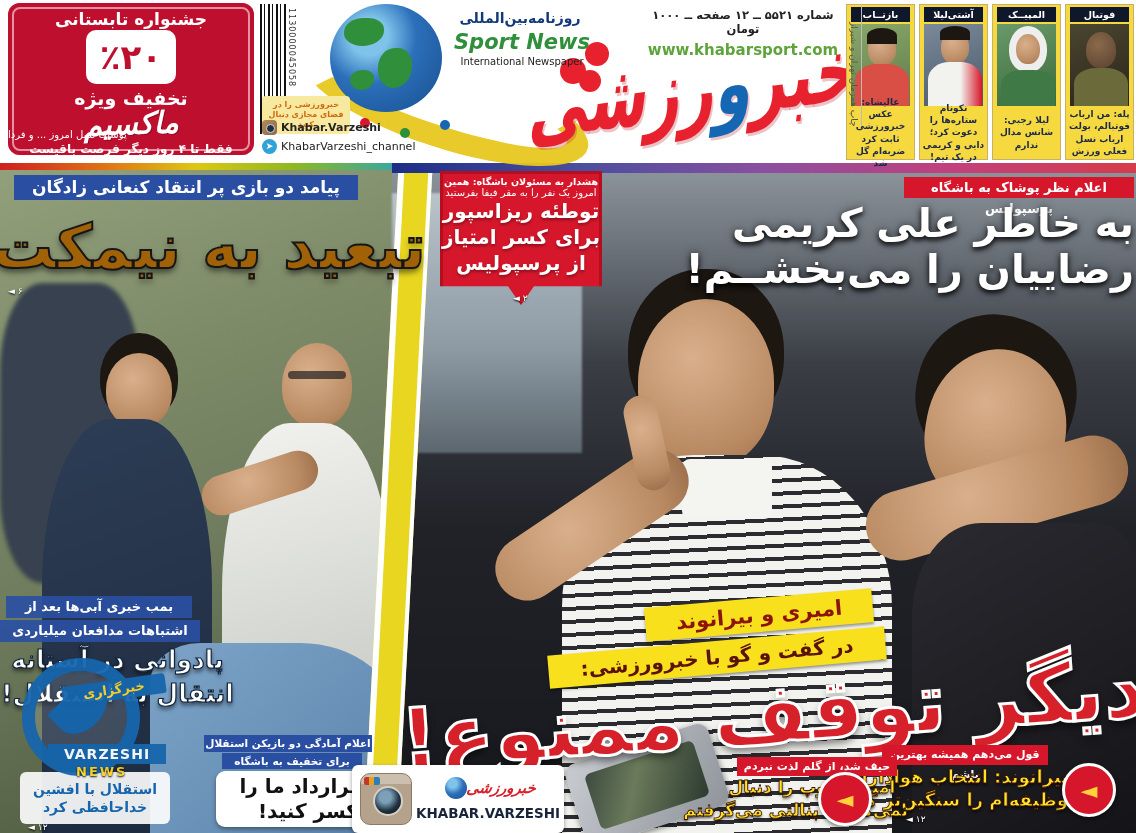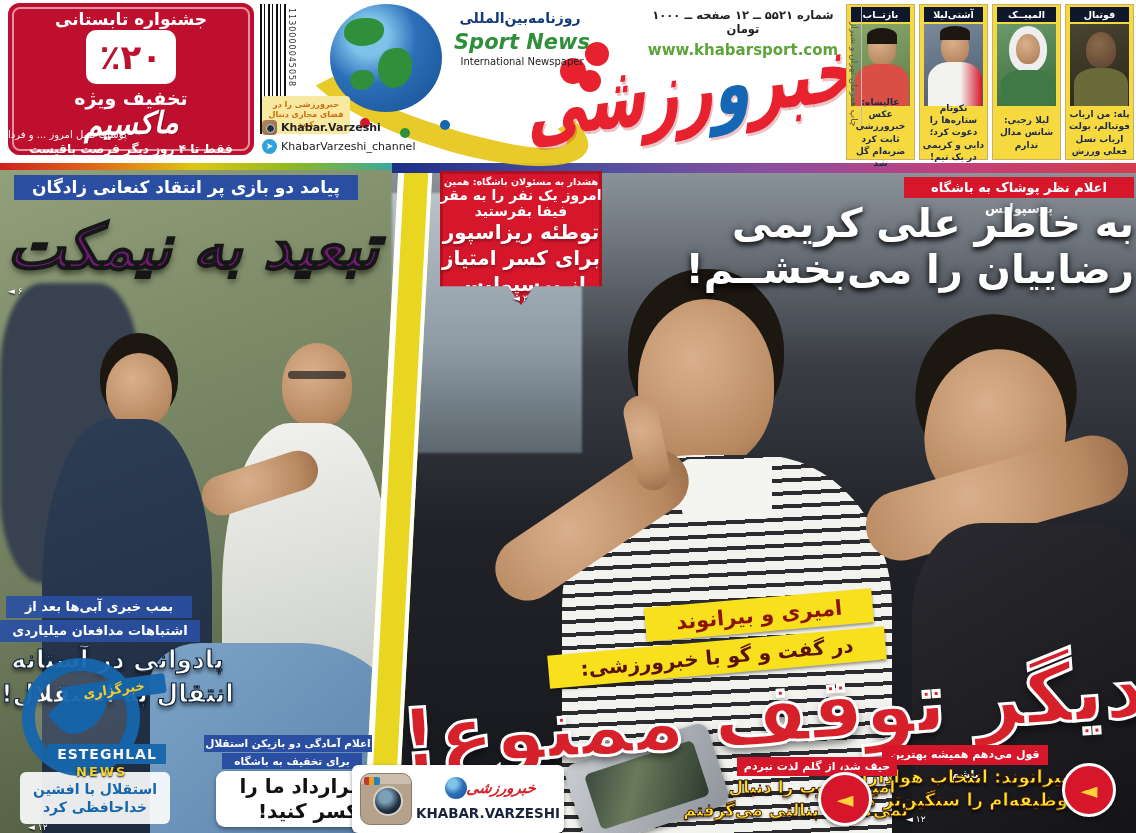--- a/index.html
+++ b/index.html
@@ -82,23 +82,23 @@
   .torso{position:absolute;border-radius:40% 40% 0 0;}
 
   
   #left-photo{left:0;top:163px;width:392px;height:670px;z-index:1;
     background:linear-gradient(160deg,#93a07c 0%,#7e8b68 30%,#6f7c5e 55%,#596649 80%,#4a5640 100%);}
   .blur-blob{position:absolute;filter:blur(2px);}
   #rainbow{left:0;top:163px;width:392px;height:7px;z-index:6;
     background:linear-gradient(90deg,#cf1f1f,#e06c15,#ddc713,#8db822,#3aa89e);}
   #left-kicker{left:14px;top:175px;width:344px;height:25px;background:#2a4fa2;color:#fff;font-weight:bold;
     font-size:17px;text-align:center;line-height:25px;z-index:7;}
-  #left-headline{left:0;top:198px;width:386px;height:96px;z-index:7;display:flex;align-items:center;justify-content:center;
-    color:#701a75;font-weight:bold;font-size:61px;white-space:nowrap;
-    -webkit-text-stroke:2px #161616;text-shadow:0 4px 6px rgba(0,0,0,.55);font-style:italic;}
+  #left-headline{left:16px;top:198px;width:386px;height:96px;z-index:7;display:flex;align-items:center;justify-content:center;
+    color:#a16207;font-weight:bold;font-size:61px;white-space:nowrap;
+    -webkit-text-stroke:2px #161616;text-shadow:0 4px 6px rgba(0,0,0,.55);}
   .pgref{position:absolute;color:#fff;font-size:9px;z-index:8;text-shadow:0 1px 2px #000;}
 
   #bomb1{left:6px;top:596px;width:186px;height:22px;background:rgba(42,79,162,.92);color:#fff;font-weight:bold;
     font-size:13px;text-align:center;line-height:22px;z-index:7;}
   #bomb2{left:0px;top:620px;width:200px;height:22px;background:rgba(42,79,162,.92);color:#fff;font-weight:bold;
     font-size:13px;text-align:center;line-height:22px;z-index:7;}
   #pad1,#pad2{left:0;width:235px;color:#fff;font-weight:bold;font-size:25px;text-align:center;z-index:7;
     -webkit-text-stroke:1.2px #10233a;text-shadow:0 3px 4px rgba(0,0,0,.6);white-space:nowrap;}
   #pad1{top:645px;} #pad2{top:679px;}
 
@@ -132,21 +132,21 @@
   #car-window{position:absolute;left:0;top:30px;width:190px;height:260px;
     background:linear-gradient(180deg,#b9c3ca,#8d9aa4 60%,#5c666e);filter:blur(1px);}
   #blue-bar{left:392px;top:163px;width:744px;height:10px;z-index:6;
     background:linear-gradient(90deg,#1d2e86,#4a4e9e,#8a4fa0,#c2407c,#d63c4a);}
 
   
   #badge{left:440px;top:171px;width:162px;height:134px;background:#d6172b;z-index:7;
     clip-path:polygon(0 0,100% 0,100% 86%,58% 86%,50% 100%,42% 86%,0 86%);
     box-shadow:inset 0 0 0 3px rgba(120,0,10,.35);text-align:center;color:#fff;}
   #badge-warn1{margin-top:5px;font-size:9.5px;font-weight:bold;}
-  #badge-warn2{font-size:14px;font-weight:bold;}
+  #badge-warn2{font-size:10px;font-weight:normal;}
   .badge-big{font-size:20px;font-weight:bold;line-height:1.3;text-shadow:0 2px 3px rgba(0,0,0,.35);}
 
   #right-kicker{left:904px;top:177px;width:230px;height:21px;background:#d6172b;color:#fff;font-weight:bold;
     font-size:13px;text-align:center;line-height:21px;z-index:7;}
   #right-h1,#right-h2{right:2px;text-align:right;color:#fff;font-weight:bold;z-index:7;white-space:nowrap;
     text-shadow:0 3px 5px rgba(0,0,0,.85),0 0 10px rgba(0,0,0,.5);}
   #right-h1{top:200px;font-size:40px;}
   #right-h2{top:246px;font-size:40px;}
 
   .ytag{position:absolute;background:#f8e11c;color:#8c1308;font-weight:bold;z-index:8;text-align:center;
@@ -252,21 +252,21 @@
 
   <div id="bomb1" class="abs fa">بمب خبری آبی‌ها بعد از</div>
   <div id="bomb2" class="abs fa">اشتباهات مدافعان میلیاردی</div>
   <div id="pad1" class="abs fa">پادوانی در آستانه</div>
   <div id="pad2" class="abs fa">انتقال به استقلال!</div>
 
   <div id="agency" class="abs">
     <div id="agency-ring"></div>
     <div id="agency-drop"></div>
     <div id="agency-fa">خبرگزاری</div>
-    <div id="agency-en1">ESTEGHLAL</div>
+    <div id="agency-en1">VARZESHI</div>
     <div id="agency-en2">NEWS</div>
   </div>
 
   <div id="ready1" class="abs fa">اعلام آمادگی دو بازیکن استقلال</div>
   <div id="ready2" class="abs fa">برای تخفیف به باشگاه</div>
   <div id="contract-box" class="abs fa">
     <span>قــرارداد ما را</span>
     <span>کسر کنید!</span>
   </div>
   <div id="farewell-box" class="abs fa">

